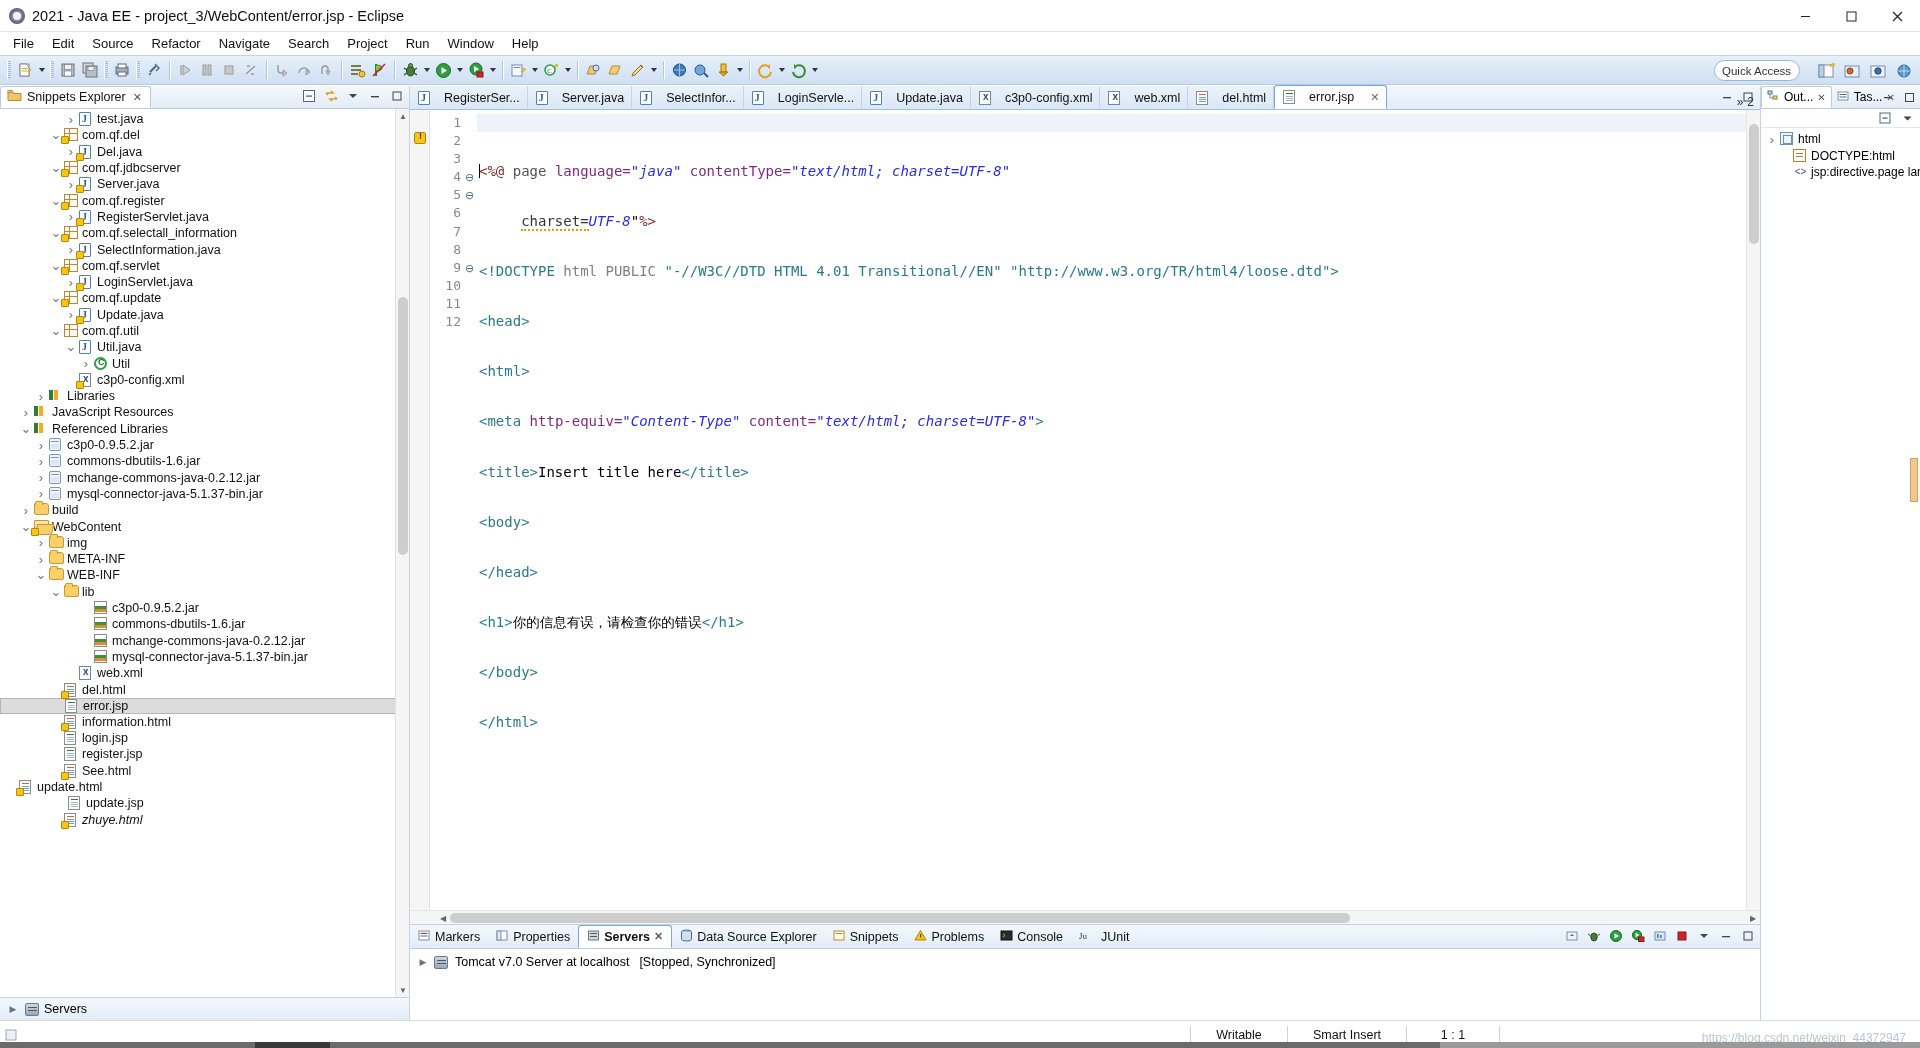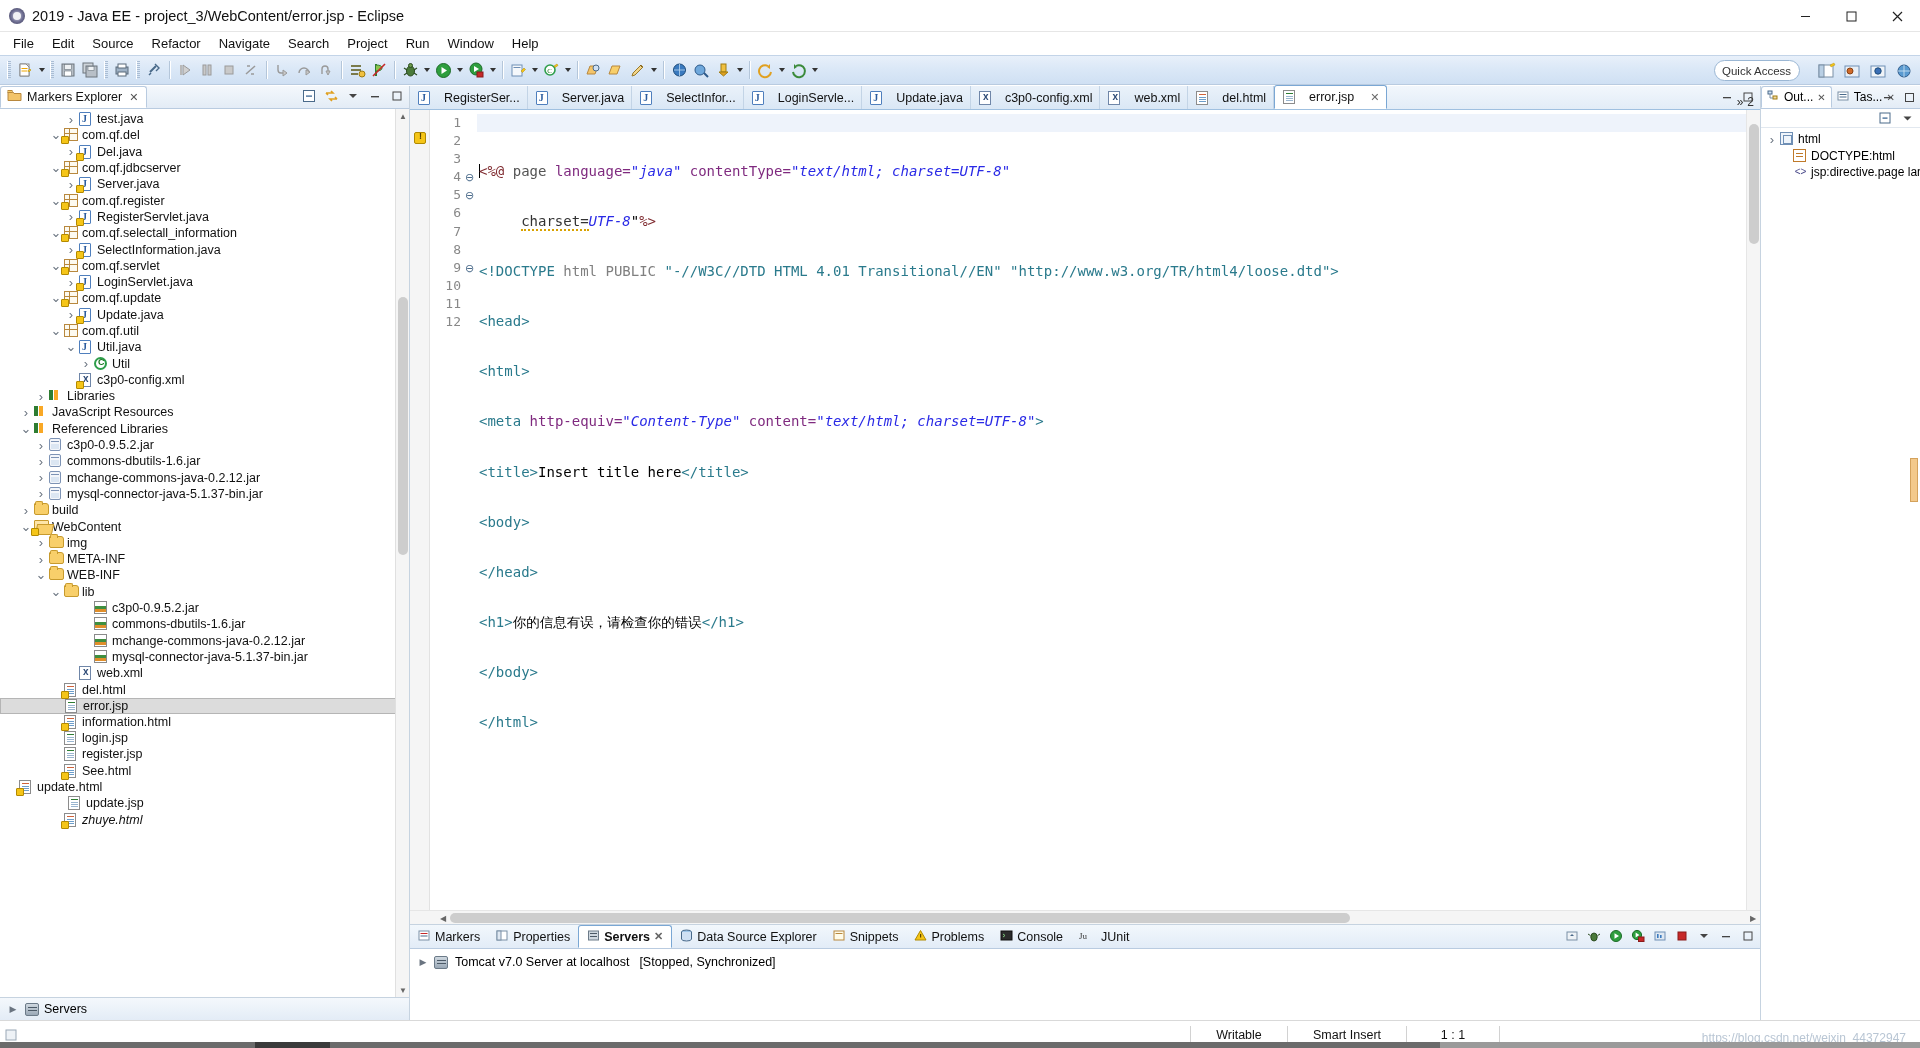--- a/index.html
+++ b/index.html
@@ -340,21 +340,21 @@
   .bs-a { position:absolute; left:0; bottom:0; width:255px; height:6px; background:#6b6b6b; }
   .bs-b { position:absolute; left:255px; bottom:0; width:75px; height:6px; background:#3a3a3a; }
   .bs-c { position:absolute; left:330px; bottom:0; width:1110px; height:6px; background:#6b6b6b; }
   .bs-d { position:absolute; left:1440px; bottom:0; width:480px; height:6px; background:#9a9a9a; }
 </style>
 </head>
 <body>
 
 <div class="titlebar">
   <div class="title-icon"></div>
-  <div class="title-text">2019 - Java EE - project_3/WebContent/error.jsp - Eclipse</div>
+  <div class="title-text">2021 - Java EE - project_3/WebContent/error.jsp - Eclipse</div>
   <div class="win-btns">
     <div class="win-btn">
       <svg width="11" height="11" viewBox="0 0 11 11">
           <rect x="1" y="5" width="9" height="1" fill="#222"></rect>
         </svg>
     </div>
     <div class="win-btn">
       <svg width="11" height="11" viewBox="0 0 11 11">
           <rect x="1" y="1" width="9" height="9" fill="none" stroke="#222" stroke-width="1"></rect>
         </svg>
@@ -614,21 +614,21 @@
 
   <div class="left-panel">
     <div class="view-tabbar">
       <div class="view-tab">
         <span>
           <svg width="15" height="13" viewBox="0 0 15 13">
             <path d="M1 3 h5 l1 1.5 h7 v7 h-13z" fill="#f3c46a" stroke="#b8883e"></path>
             <rect x="1" y="1.5" width="4" height="2" fill="#f8cf6a" stroke="#b8883e"></rect>
           </svg>
         </span>
-        <span>Markers Explorer</span>
+        <span>Snippets Explorer</span>
         <span style="color:#555;font-size:11px;margin-left:2px;">✕</span>
       </div>
       <div class="view-tab-actions">
         <span class="va-icon">
           <svg width="14" height="14" viewBox="0 0 14 14">
             <rect x="1.5" y="1.5" width="11" height="11" fill="#fff" stroke="#4a6a8a"></rect>
             <rect x="4" y="6.5" width="6" height="1.2" fill="#2d5a8a"></rect>
           </svg>
         </span>
         <span class="va-icon">

